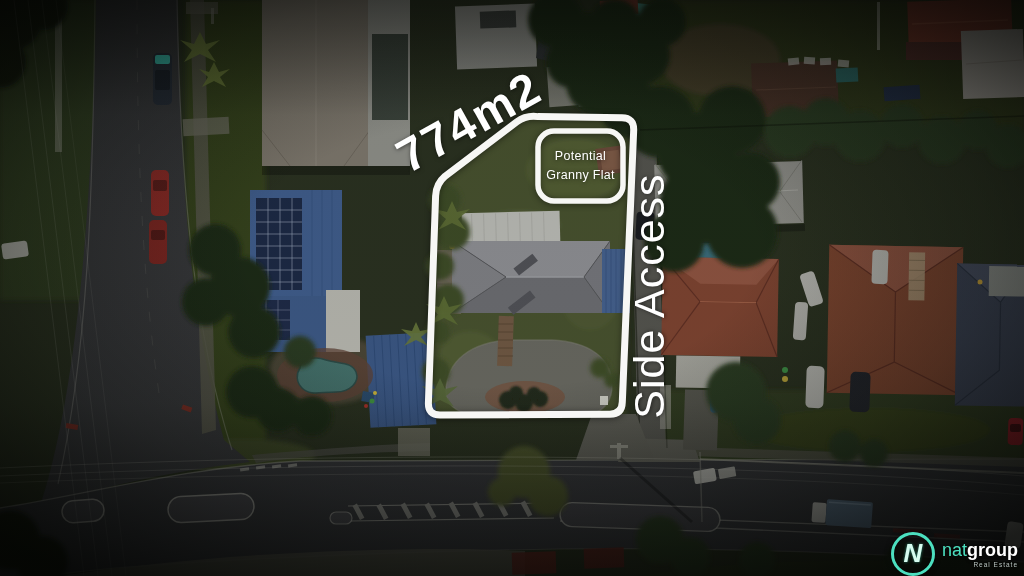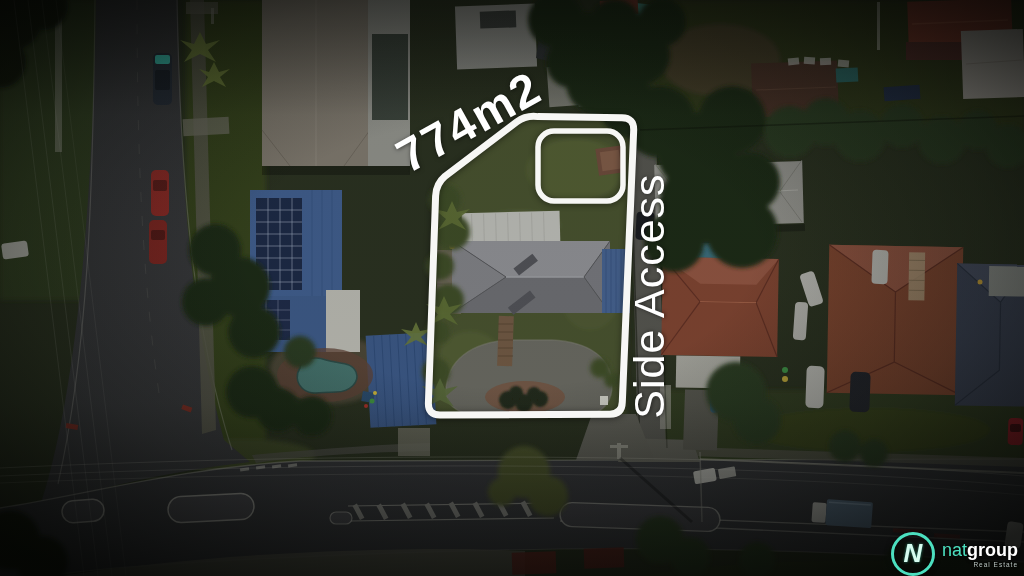--- a/index.html
+++ b/index.html
@@ -442,20 +442,24 @@
 <div class="overlay dusk"></div>
 <div class="overlay vignette"></div>
 
 <svg class="overlay" width="1024" height="576" viewBox="0 0 1024 576" style="filter:drop-shadow(0 1px 3px rgba(0,0,0,0.45));">
   <path d="M538,116.6 L622,117.8 Q634,118 633.7,130 L622.3,402 Q622,414 610,414.3 L440,415 Q428,415 428.4,403 L435.6,196 Q436,184 445.1,176.2 L516.9,121.8 Q526,115 538,116.6 Z" fill="none" stroke="#f7f7f5" stroke-width="7" stroke-linejoin="round" stroke-linecap="round"></path>
   <rect x="538" y="131" width="85" height="70" rx="16" fill="none" stroke="#f7f7f5" stroke-width="5.5"></rect>
 </svg>
 
 <div class="label area-label">774m2</div>
 
+<div class="label granny-label">
+  <span>Potential</span>
+  <span>Granny Flat</span>
+</div>
 
 <div class="label side-access">Side Access</div>
 
 <div class="logo">
   <div class="logo-ring">
     <span class="logo-n">N</span>
   </div>
   <div class="logo-text">
     <div class="logo-word"><span class="lt">nat</span><span class="bd">group</span></div>
     <div class="logo-tag">Real Estate</div>

